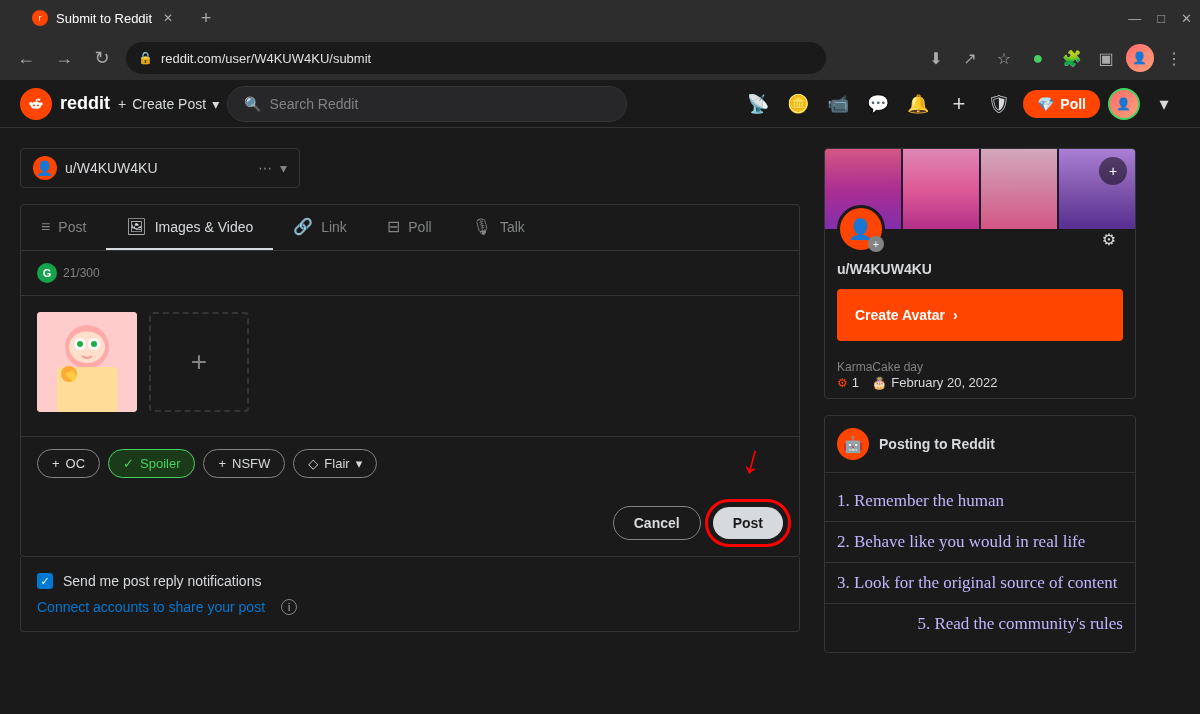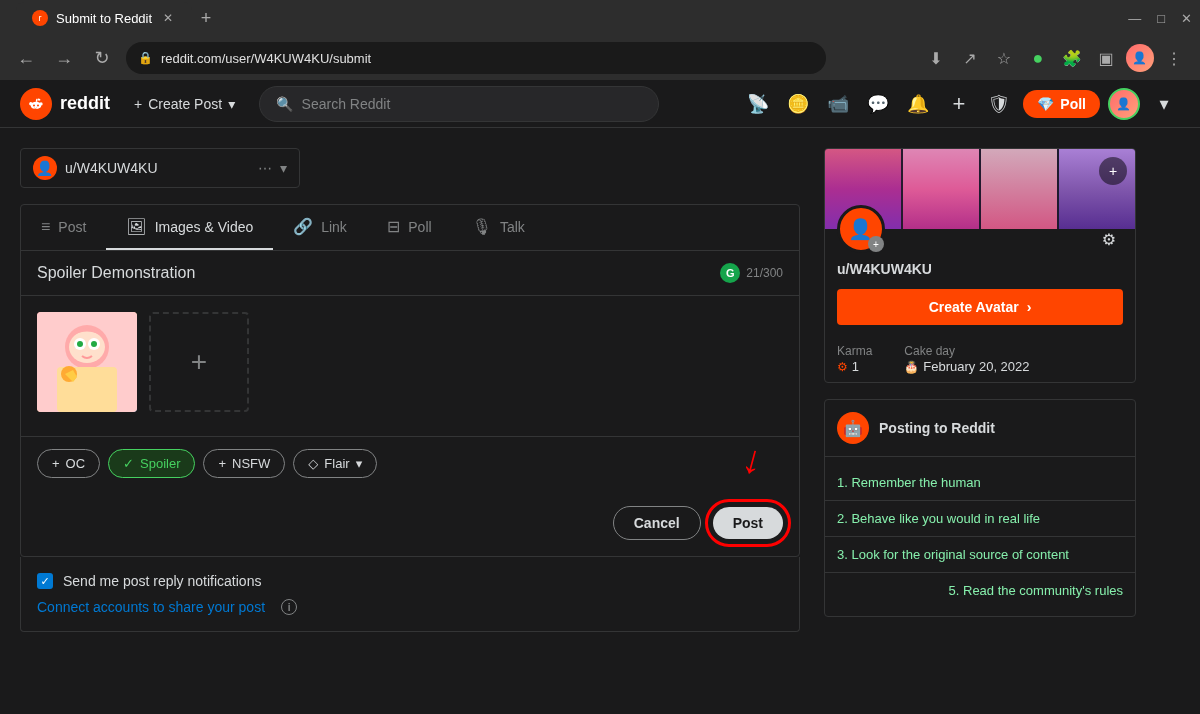--- a/index.html
+++ b/index.html
@@ -139,21 +139,20 @@
     }
 
     
     .reddit-header {
       background: #1a1a1b;
       border-bottom: 1px solid #343536;
       height: 48px;
       display: flex;
       align-items: center;
       padding: 0 20px;
-      gap: 16px;
     }
     .reddit-logo {
       display: flex;
       align-items: center;
       gap: 8px;
     }
     .reddit-icon {
       width: 32px;
       height: 32px;
       background: #ff4500;
@@ -593,33 +592,31 @@
       font-weight: 600;
       padding: 8px 12px 4px;
     }
     .create-avatar-btn {
       background: #ff4500;
       color: white;
       border: none;
       border-radius: 4px;
       width: calc(100% - 24px);
       margin: 8px 12px;
-      padding: 10px;
+      padding: 18px;
       font-size: 14px;
       font-weight: 600;
       cursor: pointer;
       display: flex;
       align-items: center;
-      justify-content: center;
       gap: 8px;
     }
     .karma-row {
       display: flex;
       padding: 8px 12px;
-      gap: 32px;
     }
     .karma-item label {
       color: #818384;
       font-size: 12px;
     }
     .karma-item .karma-val {
       color: #d7dadc;
       font-size: 13px;
       display: flex;
       align-items: center;
@@ -673,23 +670,24 @@
     .rules-title {
       color: #d7dadc;
       font-size: 14px;
       font-weight: 600;
     }
     .rules-list {
       padding: 8px 0;
     }
     .rule-item {
       padding: 10px 12px;
-      color: #86efac;
-      font-size: 13px;
+      color: #c4b5fd;
+      font-size: 17px;
       border-bottom: 1px solid #343536;
+      font-family: Liberation Serif, serif;
     }
     .rule-item:last-child {
       border-bottom: none;
       text-align: right;
     }
   </style>
 </head>
 <body>
 
 <div>
@@ -805,21 +803,20 @@
           <span class="post-tab-icon">⊟</span>
           <span>Poll</span>
         </div>
         <div class="post-tab">
           <span class="post-tab-icon">🎙</span>
           <span>Talk</span>
         </div>
       </div>
 
       <div class="title-input-wrap">
-        <input class="title-input" value="Spoiler Demonstration" type="text" style="">
         <div class="title-counter">
           <div class="grammarly-icon">G</div>
           <span>21/300</span>
         </div>
       </div>
 
       <div class="image-area">
         <div class="image-thumb">
           <div class="image-thumb-inner">
 

